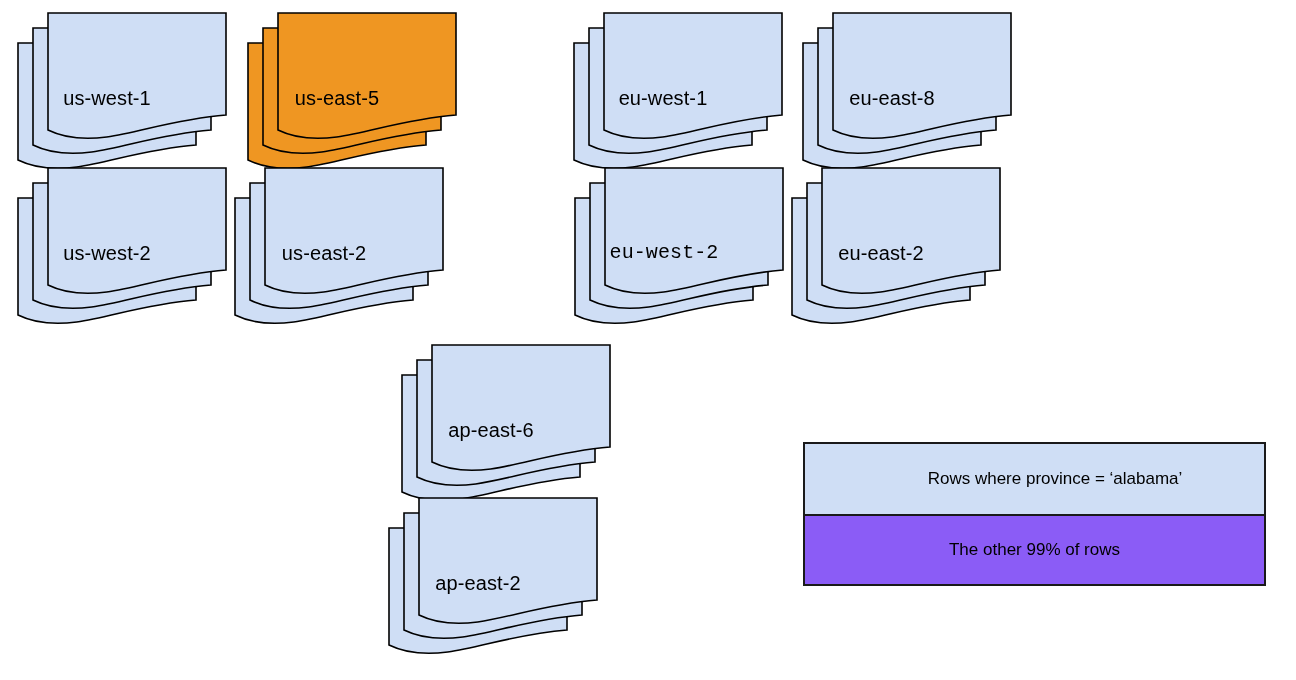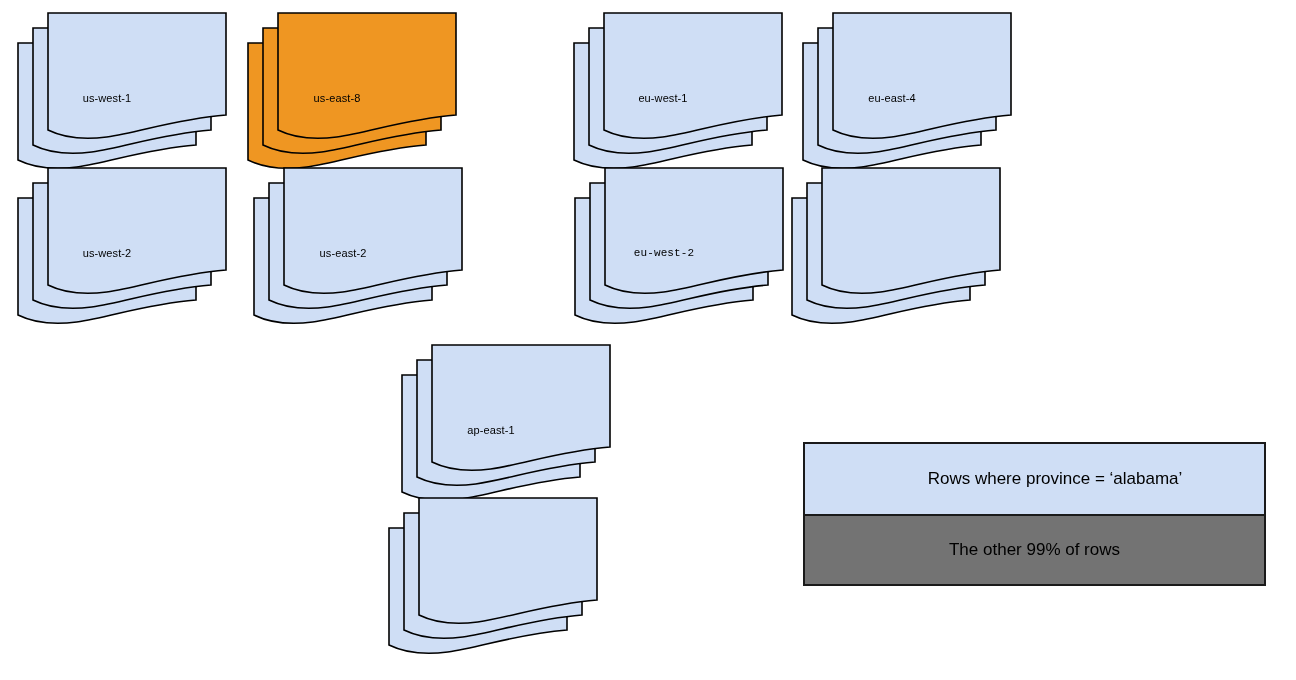--- a/index.html
+++ b/index.html
@@ -35,21 +35,21 @@
   }
   .doc-label {
     position: absolute;
     left: 18px;
     top: 43px;
     width: 178px;
     height: 110px;
     display: flex;
     align-items: center;
     justify-content: center;
-    font-size: 11px;
+    font-size: 20px;
     line-height: 1.1;
     letter-spacing: 0.1px;
     white-space: nowrap;
     pointer-events: none;
   }
 
   
   #legend {
     position: absolute;
     left: 803px;
@@ -83,47 +83,47 @@
           <path d="M 48 13 L 226 13 L 226 115 C 176.16 119 140.56 132 106.74000000000001 137 C 83.6 140 62.24 137 48 130 Z" fill="#cfdef5" stroke="#000000" stroke-width="1.6" stroke-linejoin="miter"></path>
         </svg>
         <div class="doc-label">us-west-1</div>
       </div>
       <div class="doc-stack" style="left: 230px; top: 0px;">
         <svg width="230" height="180" viewBox="0 0 230 180">
           <path d="M 18 43 L 196 43 L 196 145 C 146.16 149 110.56 162 76.74000000000001 167 C 53.6 170 32.24 167 18 160 Z" fill="#ef9622" stroke="#000000" stroke-width="1.6" stroke-linejoin="miter"></path>
           <path d="M 33 28 L 211 28 L 211 130 C 161.16 134 125.56 147 91.74000000000001 152 C 68.6 155 47.24 152 33 145 Z" fill="#ef9622" stroke="#000000" stroke-width="1.6" stroke-linejoin="miter"></path>
           <path d="M 48 13 L 226 13 L 226 115 C 176.16 119 140.56 132 106.74000000000001 137 C 83.6 140 62.24 137 48 130 Z" fill="#ef9622" stroke="#000000" stroke-width="1.6" stroke-linejoin="miter"></path>
         </svg>
-        <div class="doc-label">us-east-8</div>
+        <div class="doc-label">us-east-5</div>
       </div>
       <div class="doc-stack" style="left: 556px; top: 0px;">
         <svg width="230" height="180" viewBox="0 0 230 180">
           <path d="M 18 43 L 196 43 L 196 145 C 146.16 149 110.56 162 76.74000000000001 167 C 53.6 170 32.24 167 18 160 Z" fill="#cfdef5" stroke="#000000" stroke-width="1.6" stroke-linejoin="miter"></path>
           <path d="M 33 28 L 211 28 L 211 130 C 161.16 134 125.56 147 91.74000000000001 152 C 68.6 155 47.24 152 33 145 Z" fill="#cfdef5" stroke="#000000" stroke-width="1.6" stroke-linejoin="miter"></path>
           <path d="M 48 13 L 226 13 L 226 115 C 176.16 119 140.56 132 106.74000000000001 137 C 83.6 140 62.24 137 48 130 Z" fill="#cfdef5" stroke="#000000" stroke-width="1.6" stroke-linejoin="miter"></path>
         </svg>
         <div class="doc-label">eu-west-1</div>
       </div>
       <div class="doc-stack" style="left: 785px; top: 0px;">
         <svg width="230" height="180" viewBox="0 0 230 180">
           <path d="M 18 43 L 196 43 L 196 145 C 146.16 149 110.56 162 76.74000000000001 167 C 53.6 170 32.24 167 18 160 Z" fill="#cfdef5" stroke="#000000" stroke-width="1.6" stroke-linejoin="miter"></path>
           <path d="M 33 28 L 211 28 L 211 130 C 161.16 134 125.56 147 91.74000000000001 152 C 68.6 155 47.24 152 33 145 Z" fill="#cfdef5" stroke="#000000" stroke-width="1.6" stroke-linejoin="miter"></path>
           <path d="M 48 13 L 226 13 L 226 115 C 176.16 119 140.56 132 106.74000000000001 137 C 83.6 140 62.24 137 48 130 Z" fill="#cfdef5" stroke="#000000" stroke-width="1.6" stroke-linejoin="miter"></path>
         </svg>
-        <div class="doc-label">eu-east-4</div>
+        <div class="doc-label">eu-east-8</div>
       </div>
       <div class="doc-stack" style="left: 0px; top: 155px; text-align: right;">
         <svg width="230" height="180" viewBox="0 0 230 180">
           <path d="M 18 43 L 196 43 L 196 145 C 146.16 149 110.56 162 76.74000000000001 167 C 53.6 170 32.24 167 18 160 Z" fill="#cfdef5" stroke="#000000" stroke-width="1.6" stroke-linejoin="miter"></path>
           <path d="M 33 28 L 211 28 L 211 130 C 161.16 134 125.56 147 91.74000000000001 152 C 68.6 155 47.24 152 33 145 Z" fill="#cfdef5" stroke="#000000" stroke-width="1.6" stroke-linejoin="miter"></path>
           <path d="M 48 13 L 226 13 L 226 115 C 176.16 119 140.56 132 106.74000000000001 137 C 83.6 140 62.24 137 48 130 Z" fill="#cfdef5" stroke="#000000" stroke-width="1.6" stroke-linejoin="miter"></path>
         </svg>
         <div class="doc-label">us-west-2</div>
       </div>
-      <div class="doc-stack" style="left: 236px; top: 155px;">
+      <div class="doc-stack" style="left: 217px; top: 155px;">
         <svg width="230" height="180" viewBox="0 0 230 180">
           <path d="M 18 43 L 196 43 L 196 145 C 146.16 149 110.56 162 76.74000000000001 167 C 53.6 170 32.24 167 18 160 Z" fill="#cfdef5" stroke="#000000" stroke-width="1.6" stroke-linejoin="miter"></path>
           <path d="M 33 28 L 211 28 L 211 130 C 161.16 134 125.56 147 91.74000000000001 152 C 68.6 155 47.24 152 33 145 Z" fill="#cfdef5" stroke="#000000" stroke-width="1.6" stroke-linejoin="miter"></path>
           <path d="M 48 13 L 226 13 L 226 115 C 176.16 119 140.56 132 106.74000000000001 137 C 83.6 140 62.24 137 48 130 Z" fill="#cfdef5" stroke="#000000" stroke-width="1.6" stroke-linejoin="miter"></path>
         </svg>
         <div class="doc-label">us-east-2</div>
       </div>
       <div class="doc-stack" style="left: 557px; top: 155px; font-family: Liberation Mono, monospace;">
         <svg width="230" height="180" viewBox="0 0 230 180">
           <path d="M 18 43 L 196 43 L 196 145 C 146.16 149 110.56 162 76.74000000000001 167 C 53.6 170 32.24 167 18 160 Z" fill="#cfdef5" stroke="#000000" stroke-width="1.6" stroke-linejoin="miter"></path>
@@ -131,40 +131,42 @@
           <path d="M 48 13 L 226 13 L 226 115 C 176.16 119 140.56 132 106.74000000000001 137 C 83.6 140 62.24 137 48 130 Z" fill="#cfdef5" stroke="#000000" stroke-width="1.6" stroke-linejoin="miter"></path>
         </svg>
         <div class="doc-label">eu-west-2</div>
       </div>
       <div class="doc-stack" style="left: 774px; top: 155px;">
         <svg width="230" height="180" viewBox="0 0 230 180">
           <path d="M 18 43 L 196 43 L 196 145 C 146.16 149 110.56 162 76.74000000000001 167 C 53.6 170 32.24 167 18 160 Z" fill="#cfdef5" stroke="#000000" stroke-width="1.6" stroke-linejoin="miter"></path>
           <path d="M 33 28 L 211 28 L 211 130 C 161.16 134 125.56 147 91.74000000000001 152 C 68.6 155 47.24 152 33 145 Z" fill="#cfdef5" stroke="#000000" stroke-width="1.6" stroke-linejoin="miter"></path>
           <path d="M 48 13 L 226 13 L 226 115 C 176.16 119 140.56 132 106.74000000000001 137 C 83.6 140 62.24 137 48 130 Z" fill="#cfdef5" stroke="#000000" stroke-width="1.6" stroke-linejoin="miter"></path>
         </svg>
+        <div class="doc-label">eu-east-2</div>
       </div>
       <div class="doc-stack" style="left: 384px; top: 332px;">
         <svg width="230" height="180" viewBox="0 0 230 180">
           <path d="M 18 43 L 196 43 L 196 145 C 146.16 149 110.56 162 76.74000000000001 167 C 53.6 170 32.24 167 18 160 Z" fill="#cfdef5" stroke="#000000" stroke-width="1.6" stroke-linejoin="miter"></path>
           <path d="M 33 28 L 211 28 L 211 130 C 161.16 134 125.56 147 91.74000000000001 152 C 68.6 155 47.24 152 33 145 Z" fill="#cfdef5" stroke="#000000" stroke-width="1.6" stroke-linejoin="miter"></path>
           <path d="M 48 13 L 226 13 L 226 115 C 176.16 119 140.56 132 106.74000000000001 137 C 83.6 140 62.24 137 48 130 Z" fill="#cfdef5" stroke="#000000" stroke-width="1.6" stroke-linejoin="miter"></path>
         </svg>
-        <div class="doc-label">ap-east-1</div>
+        <div class="doc-label">ap-east-6</div>
       </div>
       <div class="doc-stack" style="left: 371px; top: 485px;">
         <svg width="230" height="180" viewBox="0 0 230 180">
           <path d="M 18 43 L 196 43 L 196 145 C 146.16 149 110.56 162 76.74000000000001 167 C 53.6 170 32.24 167 18 160 Z" fill="#cfdef5" stroke="#000000" stroke-width="1.6" stroke-linejoin="miter"></path>
           <path d="M 33 28 L 211 28 L 211 130 C 161.16 134 125.56 147 91.74000000000001 152 C 68.6 155 47.24 152 33 145 Z" fill="#cfdef5" stroke="#000000" stroke-width="1.6" stroke-linejoin="miter"></path>
           <path d="M 48 13 L 226 13 L 226 115 C 176.16 119 140.56 132 106.74000000000001 137 C 83.6 140 62.24 137 48 130 Z" fill="#cfdef5" stroke="#000000" stroke-width="1.6" stroke-linejoin="miter"></path>
         </svg>
+        <div class="doc-label">ap-east-2</div>
       </div>
     </div>
 
   <div id="legend">
       <div class="legend-row" style="background: rgb(207, 222, 245); padding-left: 41px;">
         <span>Rows where province = ‘alabama’</span>
       </div>
-      <div class="legend-row" style="background: #737373;">
+      <div class="legend-row" style="background: #8b5cf6;">
         <span>The other 99% of rows</span>
       </div>
     </div>
 
 </div>
 
 </body></html>

